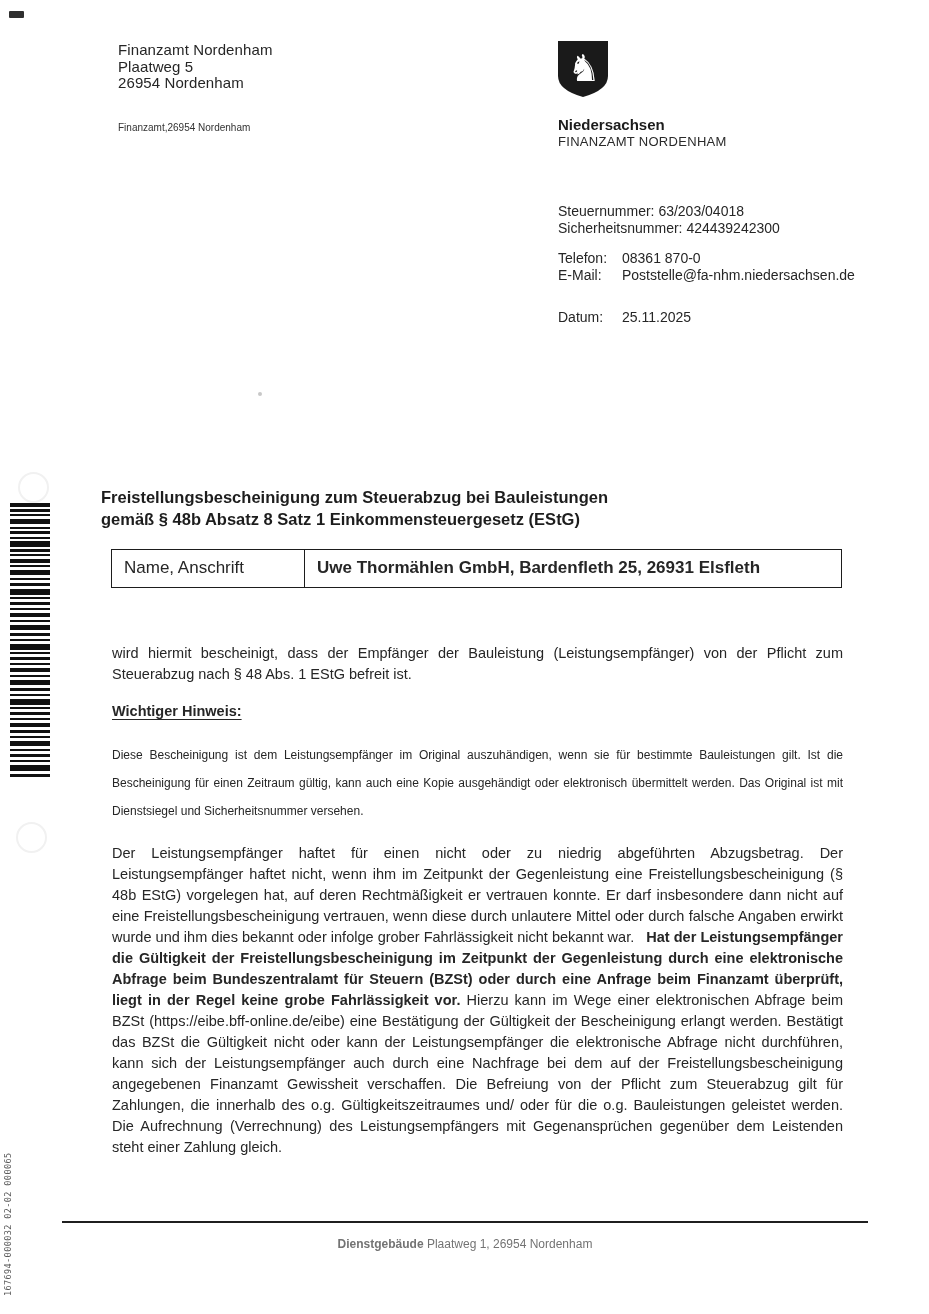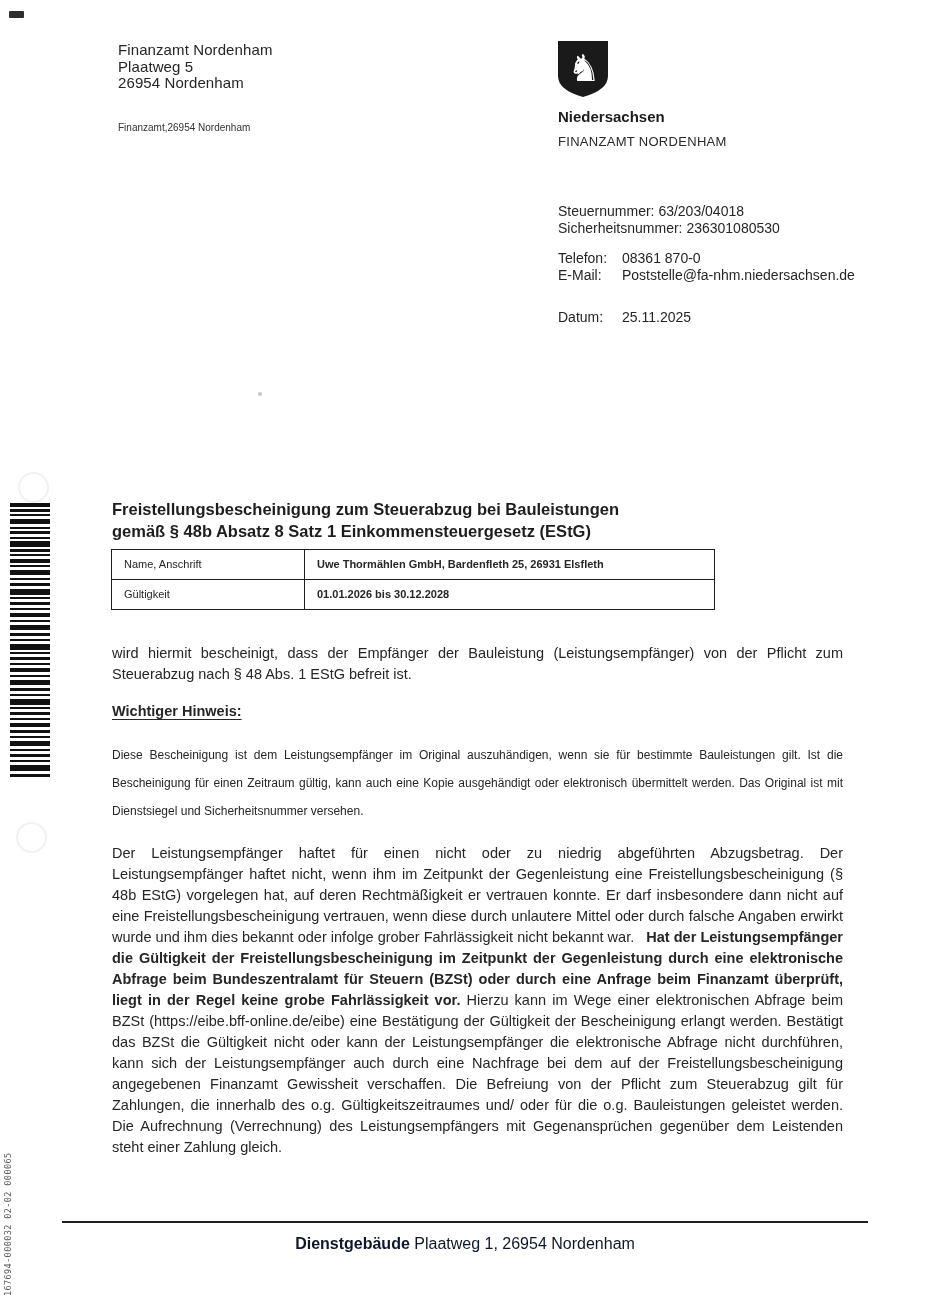--- a/index.html
+++ b/index.html
@@ -8,53 +8,53 @@
     font-family:"Liberation Sans",sans-serif;color:#262626;overflow:hidden;
   }
   .abs{position:absolute;}
   
   .corner-mark{left:9px;top:11px;width:15px;height:7px;background:#2f2f2f;border-radius:1px;}
   
   .sender{left:118px;top:42px;font-size:15px;line-height:16.5px;letter-spacing:.1px;}
   .return-line{left:118px;top:122px;font-size:10px;color:#333;}
   
   .logo{left:557px;top:40px;}
-  .state-name{left:558px;top:108px;font-size:15px;font-weight:700;color:#1c1c1c;}
+  .state-name{left:558px;top:116px;font-size:15px;font-weight:700;color:#1c1c1c;}
   .office-name{left:558px;top:134px;font-size:13px;letter-spacing:.3px;color:#2a2a2a;}
   
   .meta{left:558px;top:203px;font-size:14px;line-height:17px;}
   .meta-row{display:flex;}
   .meta-label{width:64px;flex:0 0 64px;}
   .meta-gap{height:13px;}
   .meta-gap-lg{height:25px;}
   
   .scan-dot{left:258px;top:392px;width:4px;height:4px;background:#c8c8c8;border-radius:50%;}
   
   .punch{width:27px;height:27px;border-radius:50%;border:2px solid #f1f1f1;}
   .punch-1{left:18px;top:472px;}
   .punch-2{left:16px;top:822px;}
   
   .barcode{left:10px;top:503px;}
   
   .vcode{left:3px;top:1126px;height:170px;writing-mode:vertical-rl;transform:rotate(180deg);
          font-size:8.5px;color:#5a5a5a;letter-spacing:.4px;font-family:"DejaVu Sans Mono",monospace;}
   
-  .title{left:112px;top:486px;width:740px;font-size:16.5px;font-weight:700;line-height:22px;color:#1d1d1d;margin-top:12px;}
-  .doc-table{left:111px;top:549px;width:604px;border-collapse:collapse;font-size:11px;}
+  .title{left:101px;top:486px;width:740px;font-size:16.5px;font-weight:700;line-height:22px;color:#1d1d1d;}
+  .doc-table{left:111px;top:549px;width:731px;border-collapse:collapse;font-size:17px;}
   .doc-table td{border:1.6px solid #1d1d1d;padding:8px 10px 9px 12px;}
   .doc-table .lbl{width:170px;font-weight:400;}
   .doc-table .val{font-weight:700;}
   .certify{left:112px;top:643px;width:731px;font-size:14.5px;line-height:21px;text-align:justify;}
   .notice-head{left:112px;top:703px;font-size:14.5px;font-weight:700;text-decoration:underline;text-underline-offset:3px;}
   .para1{left:112px;top:741px;width:731px;font-size:12px;line-height:28px;text-align:justify;}
   .para2{left:112px;top:843px;width:731px;font-size:14.5px;line-height:21px;text-align:justify;}
   .bold-run{font-weight:700;margin-left:8px;}
   
   .footer-rule{left:62px;top:1221px;width:806px;height:2px;background:#1f1f1f;}
-  .footer-text{left:62px;top:1236px;width:806px;text-align:center;font-size:16px;line-height:16.5px;color:#0f172a;}
+  .footer-text{left:62px;top:1236px;width:806px;text-align:center;font-size:12px;line-height:16.5px;color:#737373;}
   .fb{font-weight:700;}
 </style>
 </head>
 <body>
 
 <div class="abs corner-mark"></div>
 
 <div class="abs sender">
   <div>Finanzamt Nordenham</div>
   <div>Plaatweg 5</div>
@@ -69,21 +69,21 @@
   </svg>
 </div>
 <div class="abs state-name">Niedersachsen</div>
 <div class="abs office-name">FINANZAMT NORDENHAM</div>
 
 <div class="abs meta">
   <div class="meta-row">
     <span>Steuernummer:</span>&nbsp;<span>63/203/04018</span>
   </div>
   <div class="meta-row">
-    <span>Sicherheitsnummer:</span>&nbsp;<span>236301080530</span>
+    <span>Sicherheitsnummer:</span>&nbsp;<span>424439242300</span>
   </div>
   <div class="meta-gap"></div>
   <div class="meta-row">
     <span class="meta-label">Telefon:</span>
     <span>08361 870-0</span>
   </div>
   <div class="meta-row">
     <span class="meta-label">E-Mail:</span>
     <span>Poststelle@fa-nhm.niedersachsen.de</span>
   </div>
@@ -157,24 +157,20 @@
   <div>Freistellungsbescheinigung zum Steuerabzug bei Bauleistungen</div>
   <div>gemäß § 48b Absatz 8 Satz 1 Einkommensteuergesetz (EStG)</div>
 </div>
 
 <table class="abs doc-table">
   <tbody>
     <tr>
       <td class="lbl">Name, Anschrift</td>
       <td class="val">Uwe Thormählen GmbH, Bardenfleth 25, 26931 Elsfleth</td>
     </tr>
-    <tr>
-      <td class="lbl">Gültigkeit</td>
-      <td class="val">01.01.2026 bis 30.12.2028</td>
-    </tr>
   </tbody>
 </table>
 
 <div class="abs certify">wird hiermit bescheinigt, dass der Empfänger der Bauleistung (Leistungsempfänger) von der Pflicht zum Steuerabzug nach § 48 Abs. 1 EStG befreit ist.</div>
 
 <div class="abs notice-head">Wichtiger Hinweis:</div>
 
 <div class="abs para1">Diese Bescheinigung ist dem Leistungsempfänger im Original auszuhändigen, wenn sie für bestimmte Bauleistungen gilt. Ist die Bescheinigung für einen Zeitraum gültig, kann auch eine Kopie ausgehändigt oder elektronisch übermittelt werden. Das Original ist mit Dienstsiegel und Sicherheitsnummer versehen.</div>
 
 <div class="abs para2"><span>Der Leistungsempfänger haftet für einen nicht oder zu niedrig abgeführten Abzugsbetrag. Der Leistungsempfänger haftet nicht, wenn ihm im Zeitpunkt der Gegenleistung eine Freistellungsbescheinigung (§ 48b EStG) vorgelegen hat, auf deren Rechtmäßigkeit er vertrauen konnte. Er darf insbesondere dann nicht auf eine Freistellungsbescheinigung vertrauen, wenn diese durch unlautere Mittel oder durch falsche Angaben erwirkt wurde und ihm dies bekannt oder infolge grober Fahrlässigkeit nicht bekannt war. </span><span class="bold-run">Hat der Leistungsempfänger die Gültigkeit der Freistellungsbescheinigung im Zeitpunkt der Gegenleistung durch eine elektronische Abfrage beim Bundeszentralamt für Steuern (BZSt) oder durch eine Anfrage beim Finanzamt überprüft, liegt in der Regel keine grobe Fahrlässigkeit vor.</span><span> Hierzu kann im Wege einer elektronischen Abfrage beim BZSt (https://eibe.bff-online.de/eibe) eine Bestätigung der Gültigkeit der Bescheinigung erlangt werden. Bestätigt das BZSt die Gültigkeit nicht oder kann der Leistungsempfänger die elektronische Abfrage nicht durchführen, kann sich der Leistungsempfänger auch durch eine Nachfrage bei dem auf der Freistellungsbescheinigung angegebenen Finanzamt Gewissheit verschaffen. Die Befreiung von der Pflicht zum Steuerabzug gilt für Zahlungen, die innerhalb des o.g. Gültigkeitszeitraumes und/ oder für die o.g. Bauleistungen geleistet werden. Die Aufrechnung (Verrechnung) des Leistungsempfängers mit Gegenansprüchen gegenüber dem Leistenden steht einer Zahlung gleich.</span></div>

